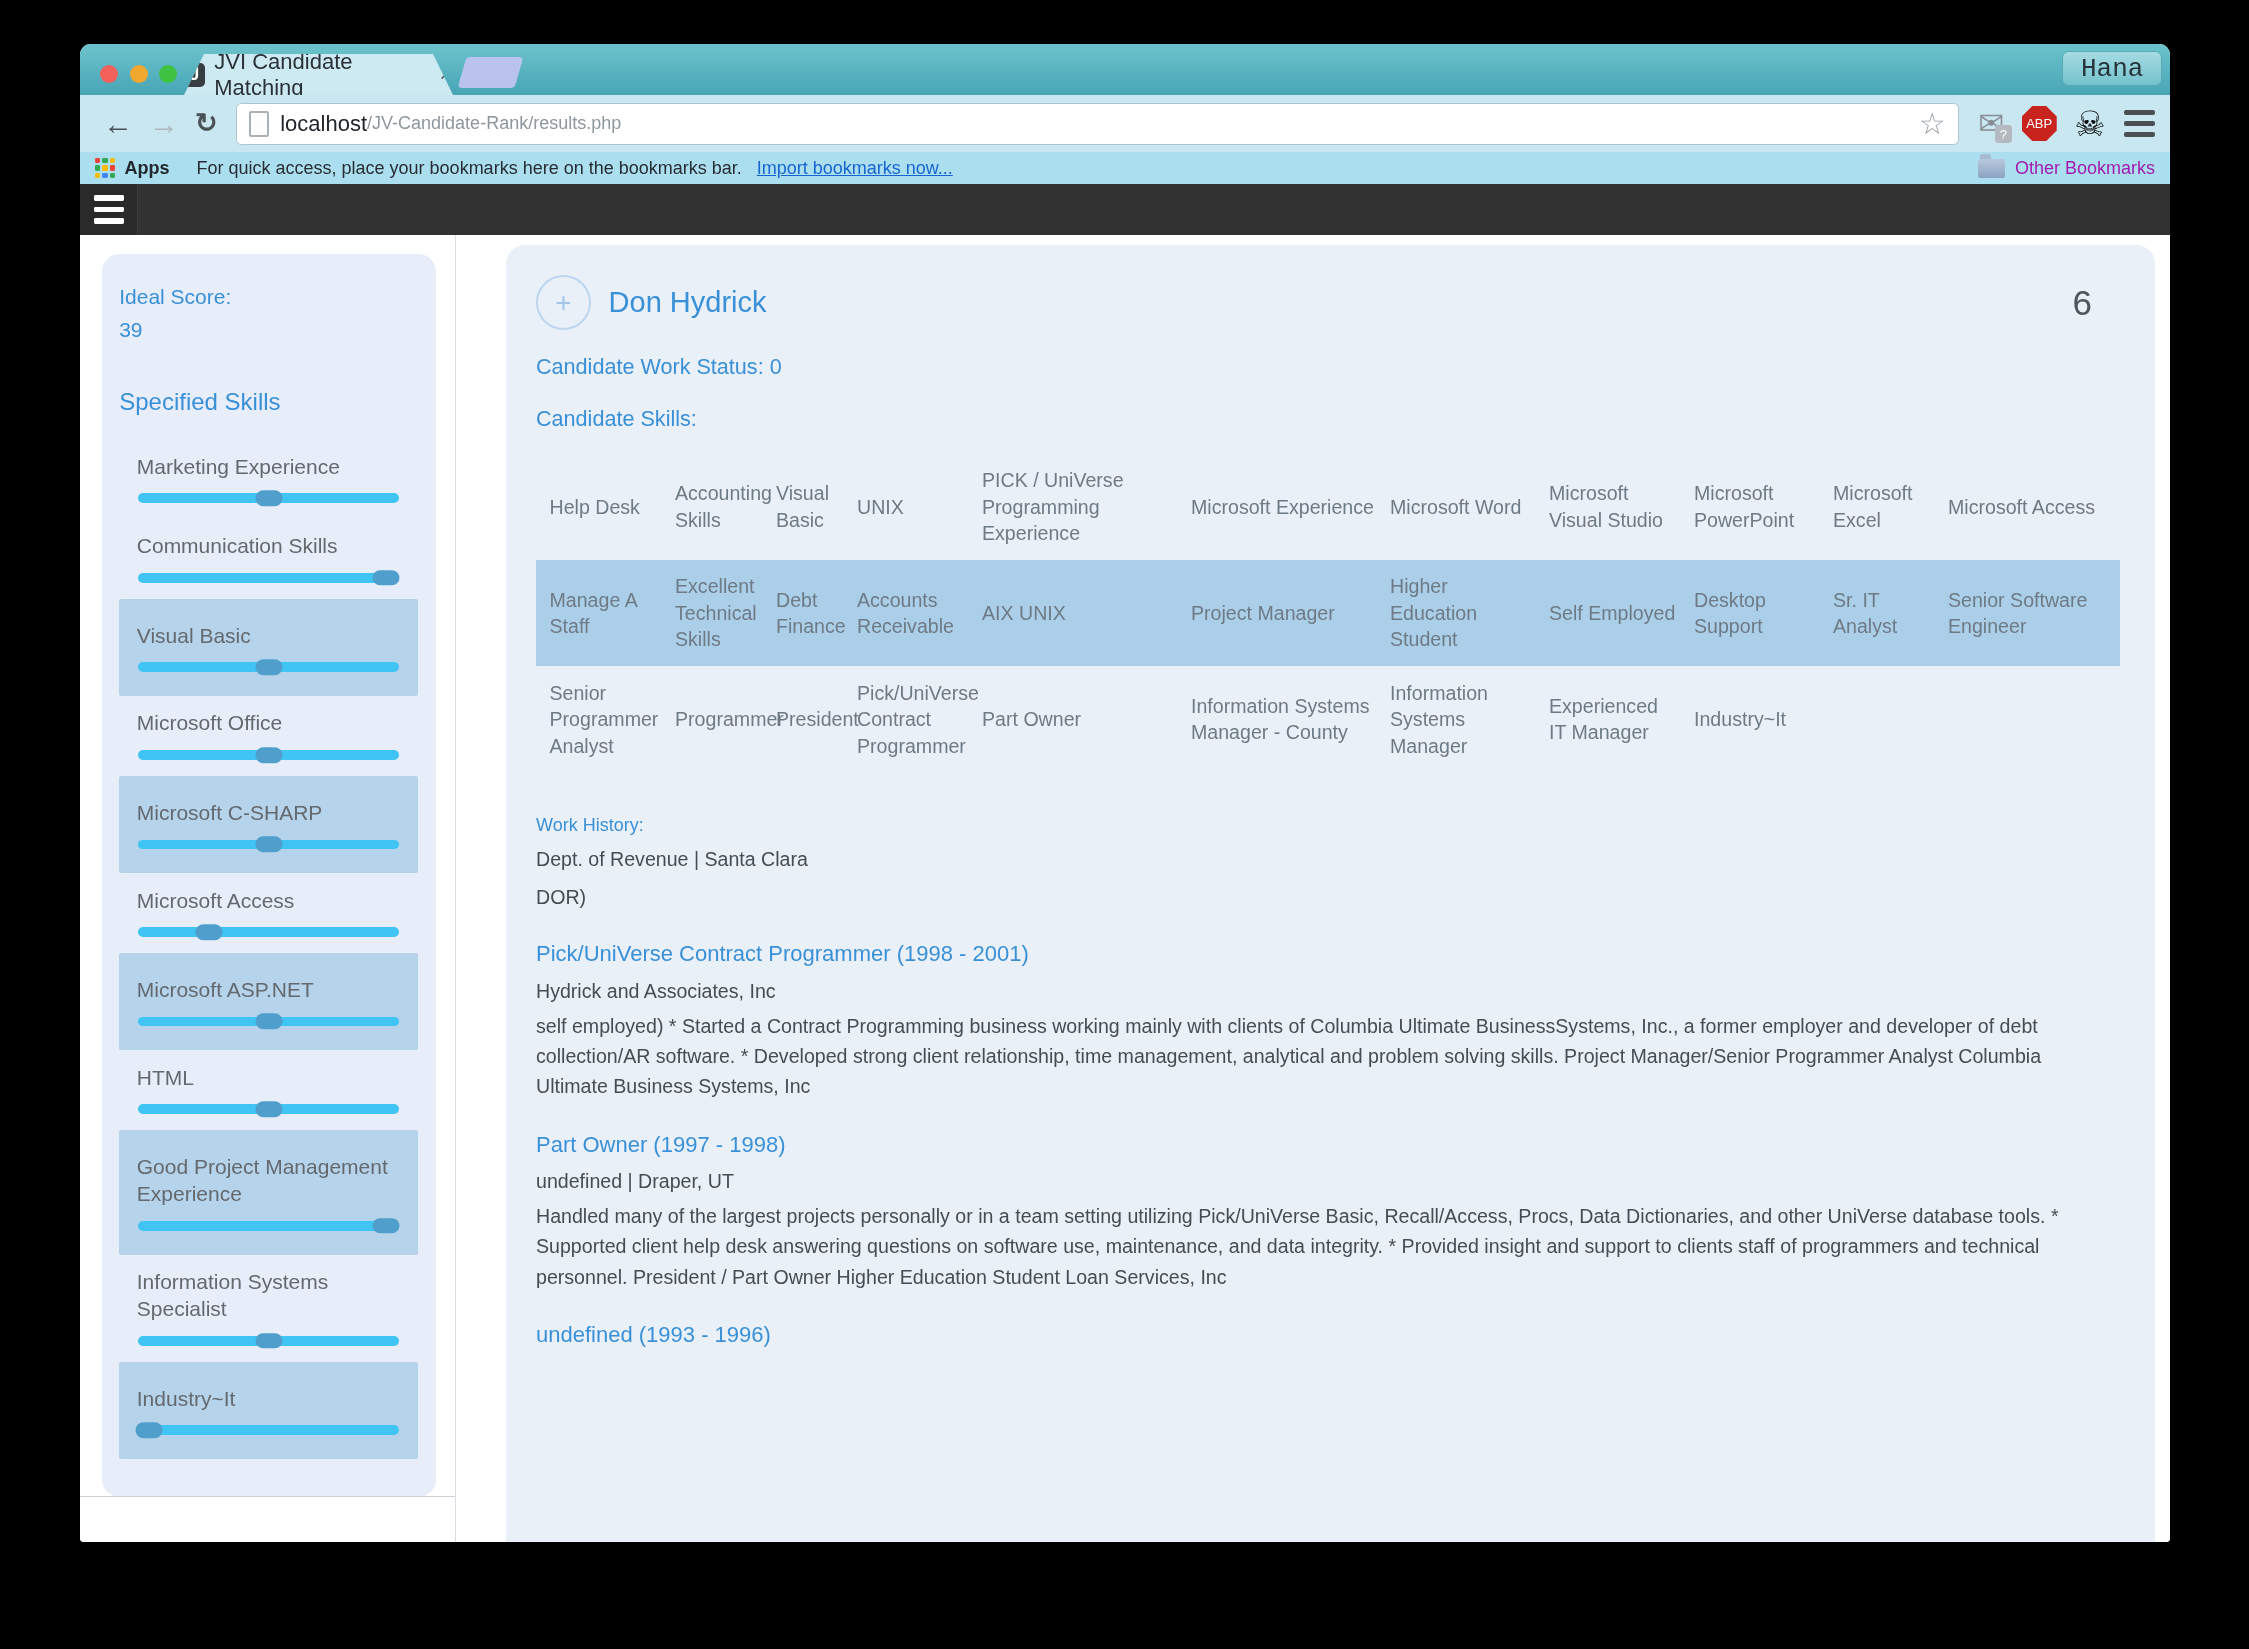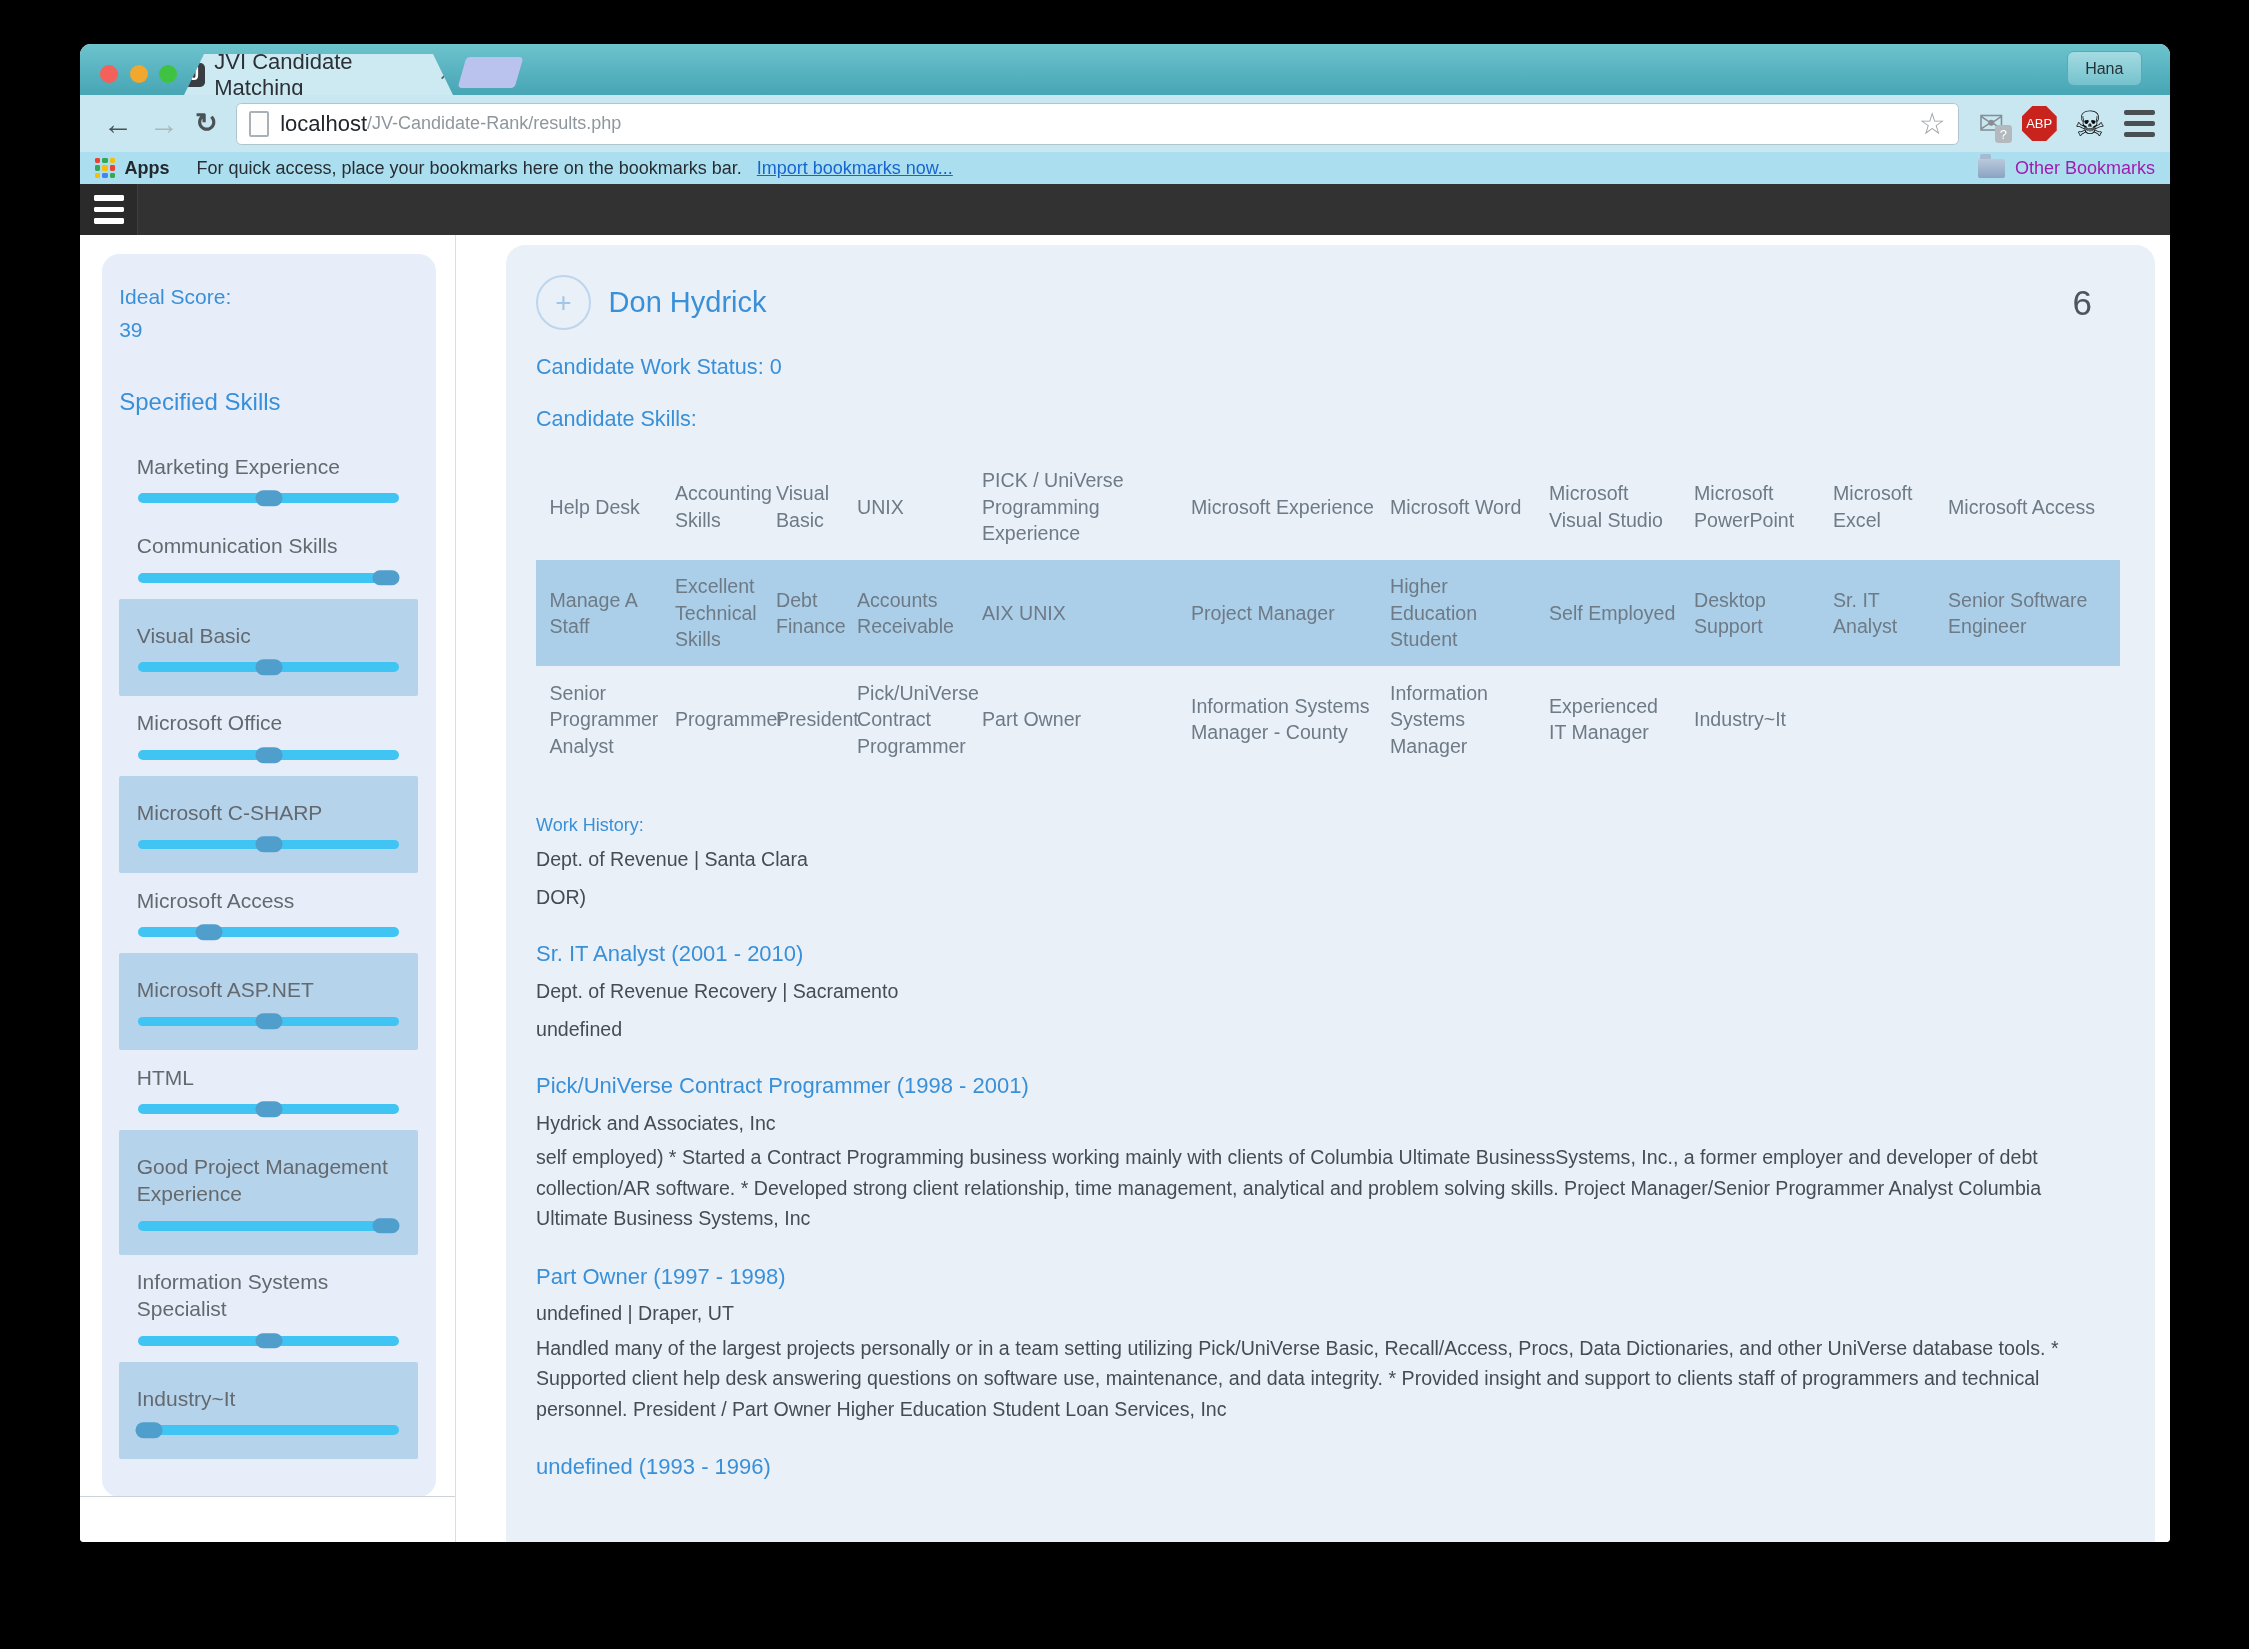--- a/index.html
+++ b/index.html
@@ -16,23 +16,23 @@
   .light.red { background:#f4605a; } .light.yellow { background:#f2a72e; } .light.green { background:#3fc241; }
   .tab { position:absolute; left:104px; bottom:0; width:269px; height:41px; background:#cdeaf2;
          clip-path:polygon(0 100%, 20px 0, calc(100% - 20px) 0, 100% 100%);
          display:flex; align-items:center; justify-content:center; gap:9.5px; }
   .favicon { width:24px; height:24px; background:#383d42; border-radius:4.7px; color:#fff;
              font-size:17.6px; font-weight:bold; display:flex; align-items:center; justify-content:center; }
   .tab-title { font-size:22px; color:#2b3136; }
   .tab-close { font-size:23px; color:#555c62; margin-left:13.5px; }
   .stub { position:absolute; left:382px; bottom:7.4px; width:57px; height:31px; background:#b9c3ee;
           border-radius:4px; transform:skewX(-16deg); }
-  .profile-btn { position:absolute; right:28px; top:7.4px; height:35px; padding:0 17.6px;
+  .profile-btn { position:absolute; right:8px; top:7.4px; height:35px; padding:0 17.6px;
                  background:linear-gradient(#a5dbe2,#74c2cd); border:1.4px solid #58aab7; border-radius:6.8px;
-                 color:#26333a; font-size:16px; display:flex; align-items:center; }
+                 color:#26333a; font-size:26px; display:flex; align-items:center;font-family:Liberation Mono, monospace; }
 
   
   .toolbar { flex:0 0 57px; background:#c8e7f1; display:flex; align-items:center; padding:0 15px; }
   .navbtn { font-size:30px; font-weight:bold; color:#4b5257; margin:0 8px; line-height:1; }
   .navbtn.fwd { color:#adb7bc; }
   .navbtn.reload { font-size:27px; }
   .urlfield { flex:1; height:42px; background:#fff; border:0.7px solid #aec5ce; border-radius:5.4px;
               display:flex; align-items:center; padding:0 12px; margin:0 10.8px; }
   .doc-icon { width:20px; height:26px; background:#fdfdfd; border:2px solid #a9b1b7; border-radius:2px; margin-right:10.8px; }
   .url-host { font-size:22px; color:#20262b; }
@@ -334,25 +334,20 @@
             </tbody>
         </table>
 
         <div class="wh-heading">Work History:</div>
         <div id="work-history">
             <div>
               <div class="entry-line">Dept. of Revenue | Santa Clara</div>
               <div class="entry-line">DOR)</div>
             </div>
             <div>
-              <div class="entry-title">Sr. IT Analyst (2001 - 2010)</div>
-              <div class="entry-line">Dept. of Revenue Recovery | Sacramento</div>
-              <div class="entry-line">undefined</div>
-            </div>
-            <div>
               <div class="entry-title">Pick/UniVerse Contract Programmer (1998 - 2001)</div>
               <div class="entry-line">Hydrick and Associates, Inc</div>
               <div class="entry-desc">self employed) * Started a Contract Programming business working mainly with clients of Columbia Ultimate BusinessSystems, Inc., a former employer and developer of debt collection/AR software. * Developed strong client relationship, time management, analytical and problem solving skills. Project Manager/Senior Programmer Analyst Columbia Ultimate Business Systems, Inc</div>
             </div>
             <div>
               <div class="entry-title">Part Owner (1997 - 1998)</div>
               <div class="entry-line">undefined | Draper, UT</div>
               <div class="entry-desc">Handled many of the largest projects personally or in a team setting utilizing Pick/UniVerse Basic, Recall/Access, Procs, Data Dictionaries, and other UniVerse database tools. * Supported client help desk answering questions on software use, maintenance, and data integrity. * Provided insight and support to clients staff of programmers and technical personnel. President / Part Owner Higher Education Student Loan Services, Inc</div>
             </div>
             <div>

